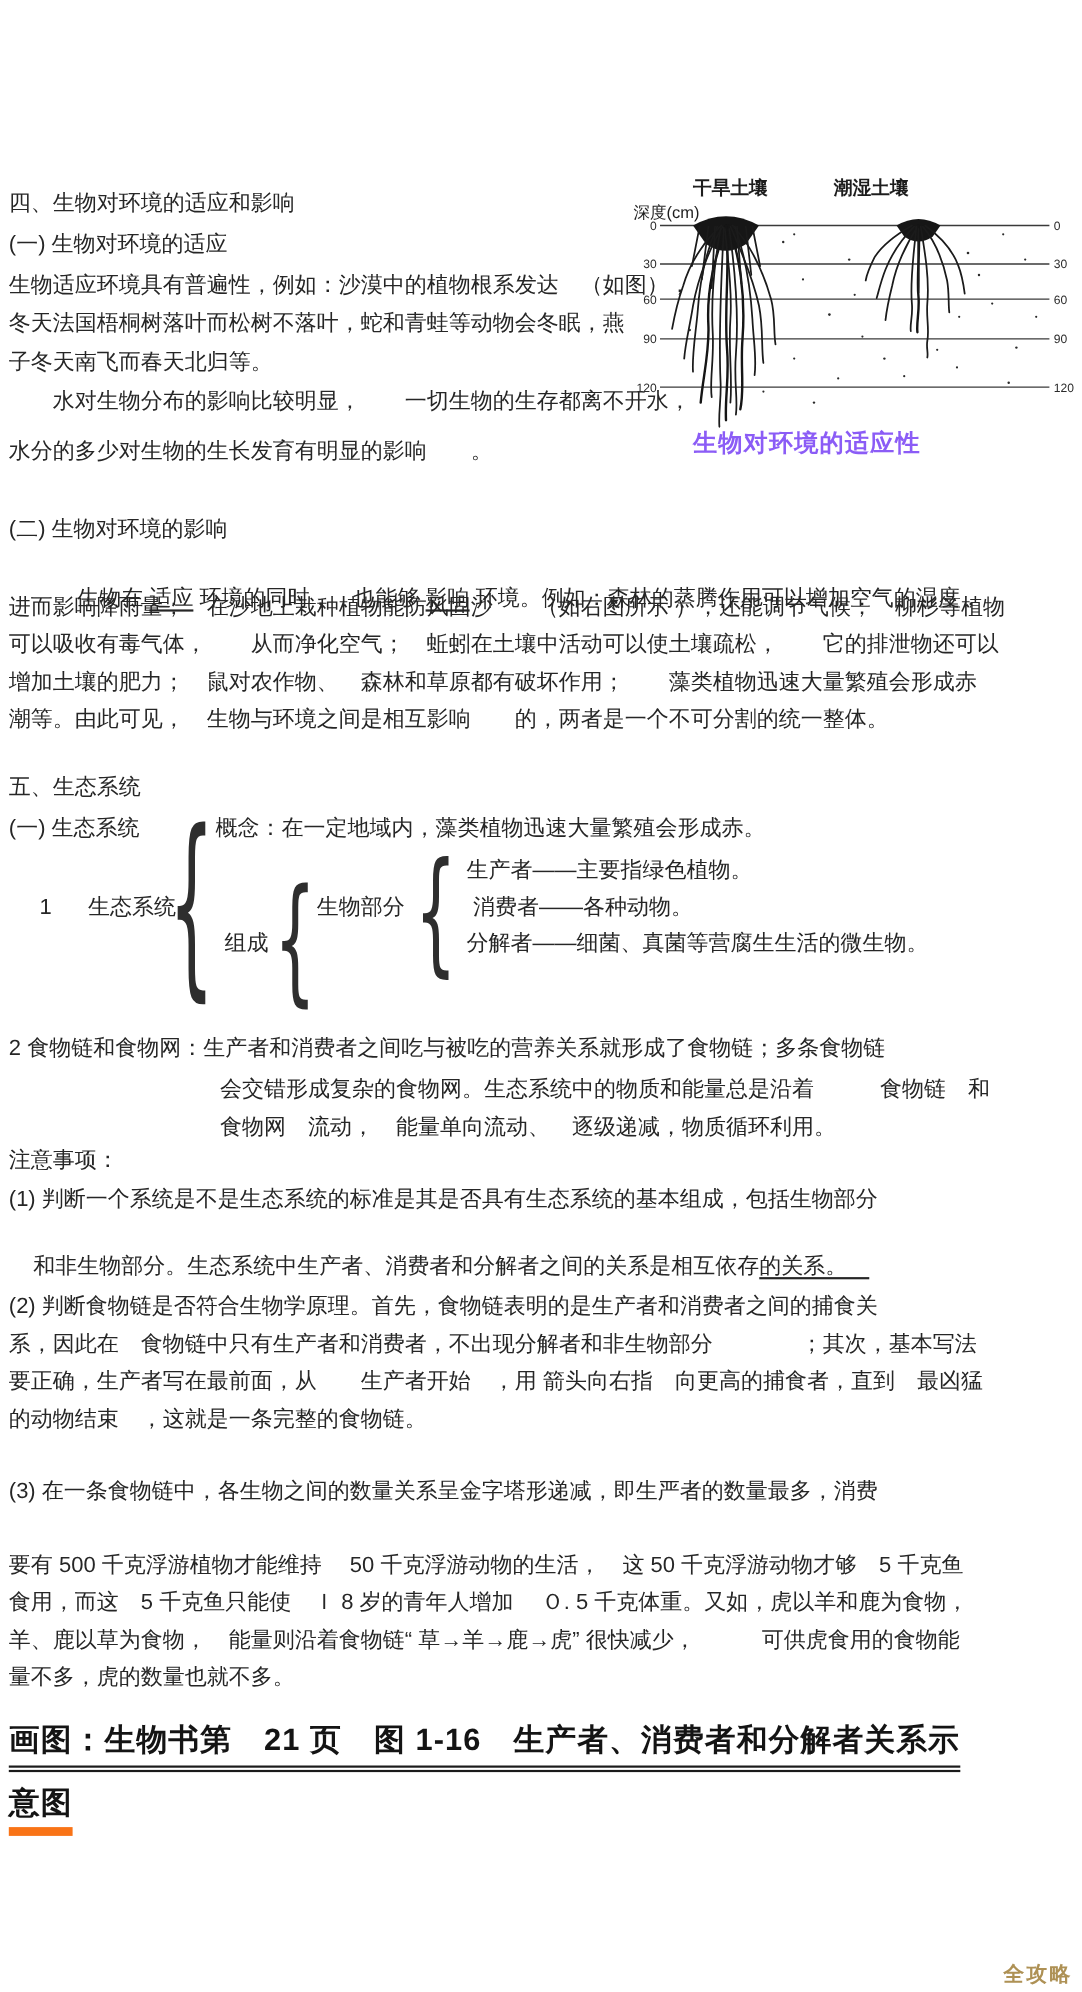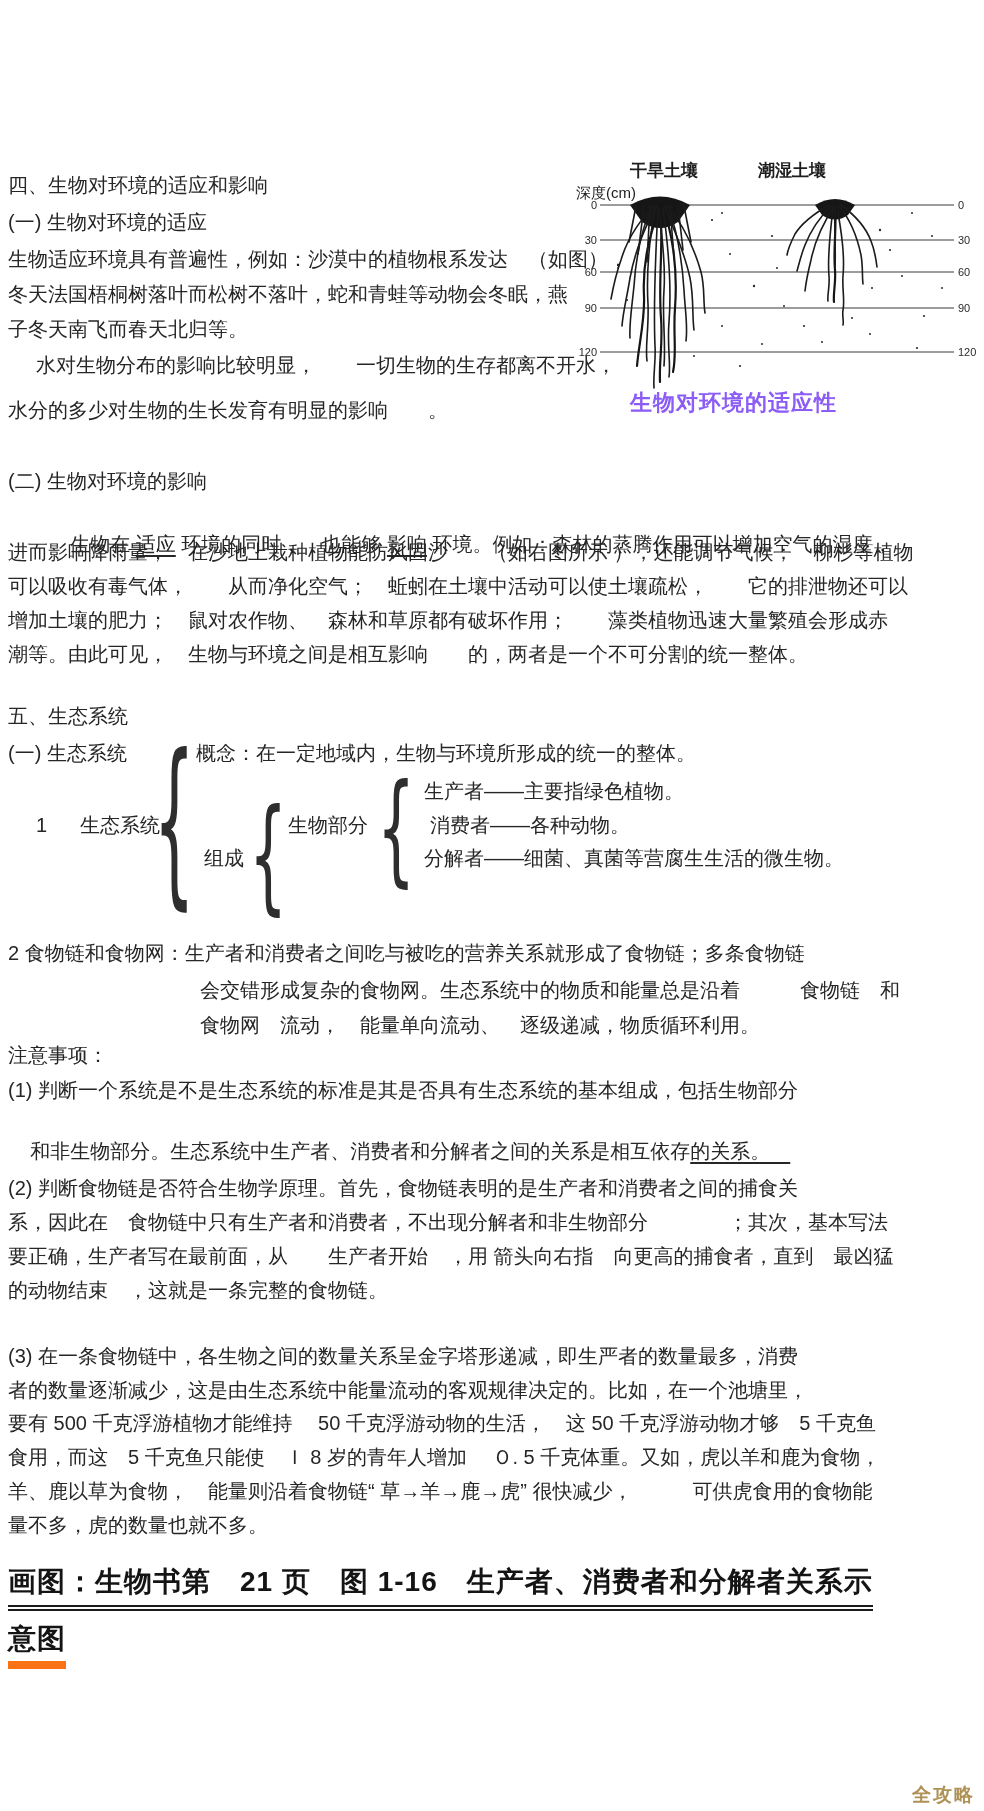--- a/index.html
+++ b/index.html
@@ -42,21 +42,21 @@
 </head>
 <body>
 
 <div class="page">
 
   <div class="ln" style="left:8px;top:172px;">四、生物对环境的适应和影响</div>
   <div class="ln" style="left:8px;top:209px;">(一) 生物对环境的适应</div>
   <div class="ln" style="left:8px;top:246px;">生物适应环境具有普遍性，例如：沙漠中的植物根系发达　（如图），</div>
   <div class="ln" style="left:8px;top:281px;">冬天法国梧桐树落叶而松树不落叶，蛇和青蛙等动物会冬眠，燕</div>
   <div class="ln" style="left:8px;top:316px;">子冬天南飞而春天北归等。</div>
-  <div class="ln" style="left:36px;top:352px;text-align:right;">水对生物分布的影响比较明显，　　一切生物的生存都离不开水，</div>
+  <div class="ln" style="left:48px;top:352px;text-align:right;">水对生物分布的影响比较明显，　　一切生物的生存都离不开水，</div>
   <div class="ln" style="left:8px;top:397px;">水分的多少对生物的生长发育有明显的影响　　。</div>
 
   <div class="fig">
     <svg width="412" height="260" viewBox="0 0 412 260">
 
       <text x="92" y="18" text-anchor="middle" class="soil-label">干旱土壤</text>
       <text x="220" y="18" text-anchor="middle" class="soil-label">潮湿土壤</text>
       <text x="4" y="40" class="depth-label">深度(cm)</text>
 
       <line class="depth" x1="28" y1="47" x2="382" y2="47"></line>
@@ -142,21 +142,21 @@
   <div class="ln" style="left:48px;top:505px;">
     <span class="seg">生物在 </span><span class="seg u">适应</span><span class="seg"> 环境的同时，　也能够 </span><span class="seg u">影响</span><span class="seg"> 环境。例如：森林的蒸腾作用可以增加空气的湿度，</span>
   </div>
   <div class="ln" style="left:8px;top:539px;">进而影响降雨量；　在沙地上栽种植物能防风固沙　　（如右图所示 ），还能调节气候；　柳杉等植物</div>
   <div class="ln" style="left:8px;top:573px;">可以吸收有毒气体，　　从而净化空气；　蚯蚓在土壤中活动可以使土壤疏松，　　它的排泄物还可以</div>
   <div class="ln" style="left:8px;top:607px;">增加土壤的肥力；　鼠对农作物、　森林和草原都有破坏作用；　　藻类植物迅速大量繁殖会形成赤</div>
   <div class="ln" style="left:8px;top:641px;text-align:right;">潮等。由此可见，　生物与环境之间是相互影响　　的，两者是一个不可分割的统一整体。</div>
 
   <div class="ln" style="left:8px;top:703px;">五、生态系统</div>
   <div class="ln" style="left:8px;top:740px;">(一) 生态系统</div>
-  <div class="ln" style="left:196px;top:740px;">概念：在一定地域内，生物与环境所形成的统一的整体。</div>
+  <div class="ln" style="left:196px;top:740px;">概念：在一定地域内，藻类植物迅速大量繁殖会形成赤。</div>
 
   <span class="brace" style="left:158px;top:797px;transform:scale(1.3,3.6);">{</span>
   <span class="brace" style="left:252px;top:830px;transform:scale(1.2,2.5);">{</span>
   <span class="brace" style="left:380px;top:804px;transform:scale(1.2,2.44);">{</span>
 
   <div class="ln" style="left:36px;top:812px;">1</div>
   <div class="ln" style="left:80px;top:812px;">生态系统</div>
   <div class="ln" style="left:204px;top:845px;">组成</div>
   <div class="ln" style="left:288px;top:812px;">生物部分</div>
   <div class="ln" style="left:424px;top:778px;">生产者——主要指绿色植物。</div>
@@ -170,21 +170,20 @@
   <div class="ln" style="left:8px;top:1042px;">注意事项：</div>
   <div class="ln" style="left:8px;top:1077px;">(1) 判断一个系统是不是生态系统的标准是其是否具有生态系统的基本组成，包括生物部分</div>
   <div class="ln" style="left:8px;top:1112px;">
     <span class="seg">和非生物部分。生态系统中生产者、消费者和分解者之间的关系是相互依存</span><span class="seg u">的关系。　</span>
   </div>
   <div class="ln" style="left:8px;top:1175px;">(2) 判断食物链是否符合生物学原理。首先，食物链表明的是生产者和消费者之间的捕食关</div>
   <div class="ln" style="left:8px;top:1209px;">系，因此在　食物链中只有生产者和消费者，不出现分解者和非生物部分　　　　；其次，基本写法</div>
   <div class="ln" style="left:8px;top:1277px;">的动物结束　，这就是一条完整的食物链。</div>
   <div class="ln" style="left:8px;top:1243px;">要正确，生产者写在最前面，从　　生产者开始　，用 箭头向右指　向更高的捕食者，直到　最凶猛</div>
   <div class="ln" style="left:8px;top:1343px;">(3) 在一条食物链中，各生物之间的数量关系呈金字塔形递减，即生严者的数量最多，消费</div>
-  <div class="ln" style="left:8px;top:1377px;">者的数量逐渐减少，这是由生态系统中能量流动的客观规律决定的。比如，在一个池塘里，</div>
   <div class="ln" style="left:8px;top:1410px;">要有 500 千克浮游植物才能维持　 50 千克浮游动物的生活，　这 50 千克浮游动物才够　5 千克鱼</div>
   <div class="ln" style="left:8px;top:1444px;">食用，而这　5 千克鱼只能使　Ｉ 8 岁的青年人增加　 Ｏ. 5 千克体重。又如，虎以羊和鹿为食物，</div>
   <div class="ln" style="left:8px;top:1478px;">羊、鹿以草为食物，　能量则沿着食物链“ 草→羊→鹿→虎” 很快减少，　　　可供虎食用的食物能</div>
   <div class="ln" style="left:8px;top:1512px;">量不多，虎的数量也就不多。</div>
 
   <div class="big-heading" style="top:1551px;">画图：生物书第　21 页　图 1-16　生产者、消费者和分解者关系示</div>
   <div class="big-heading2" style="top:1620px;">意图</div>
 
   <div class="watermark" style="color: rgb(174, 145, 85);">全攻略</div>
 

